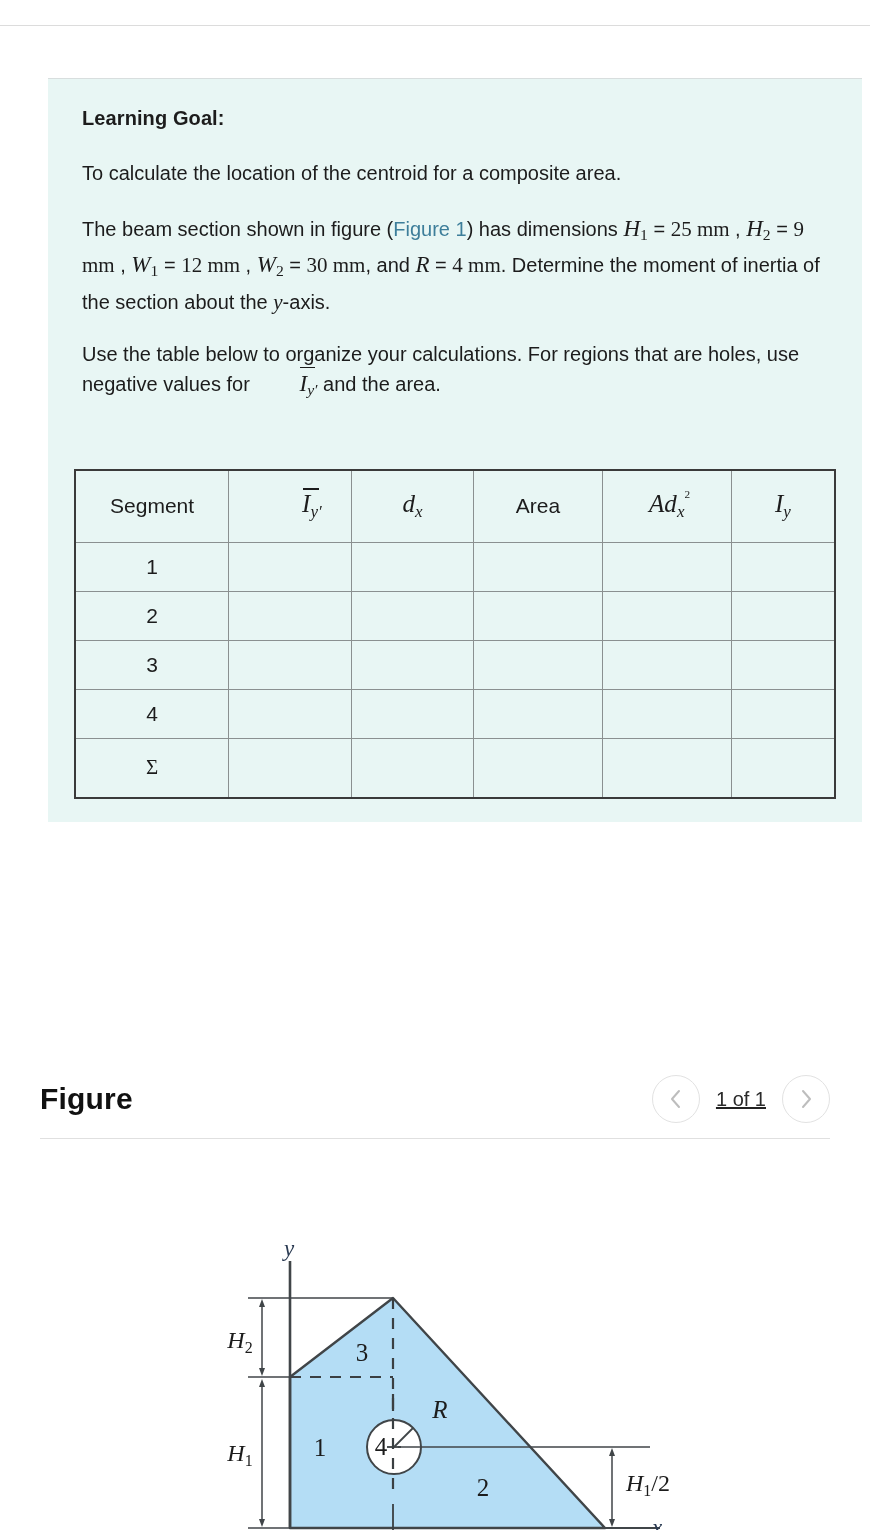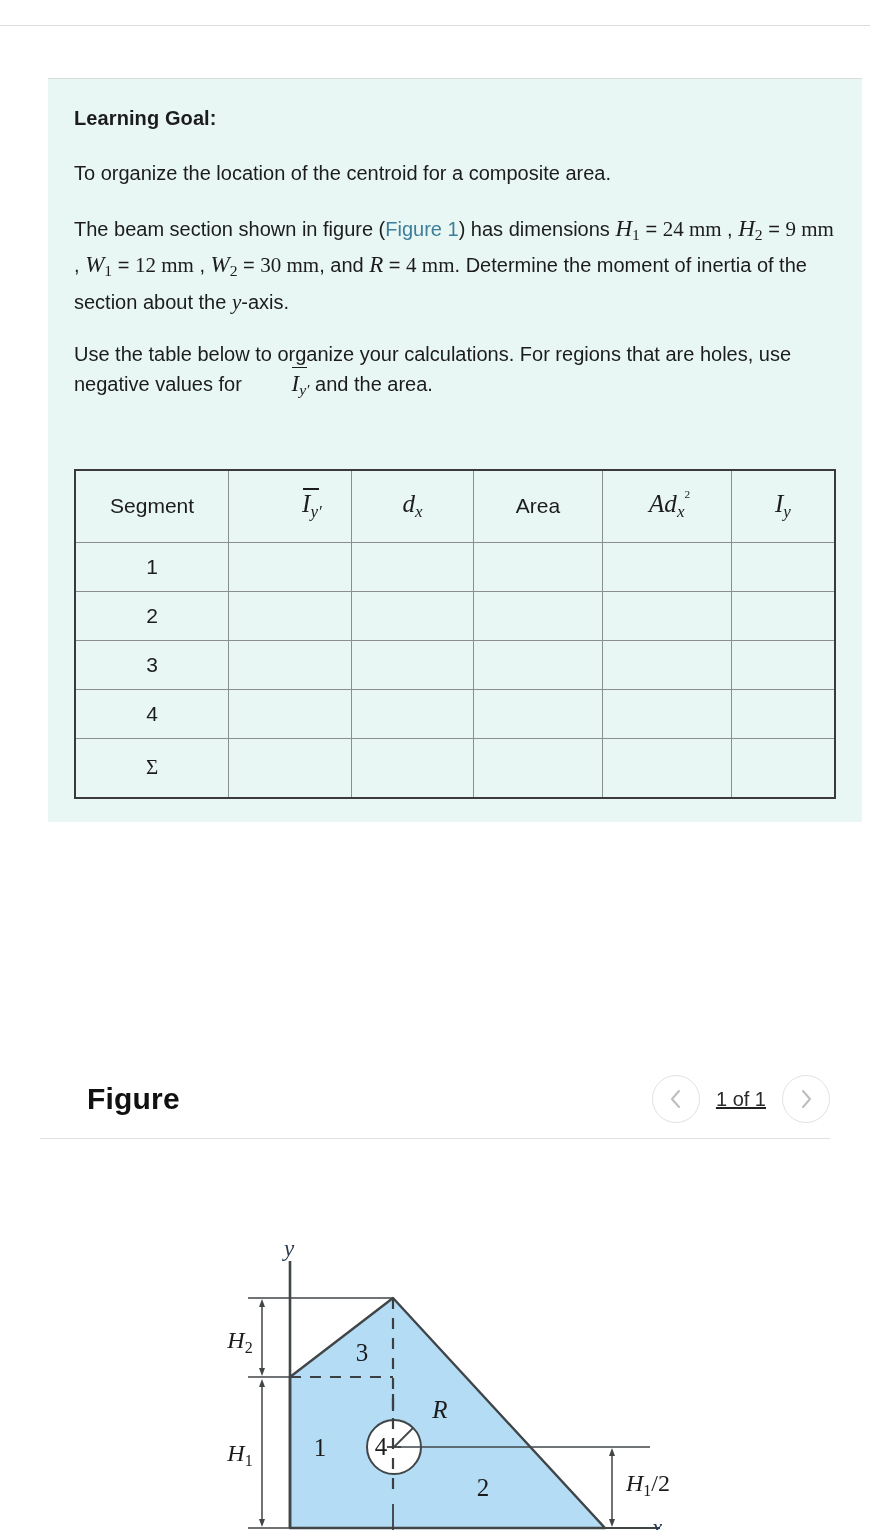--- a/index.html
+++ b/index.html
@@ -17,21 +17,21 @@
     position: absolute; left: 0; top: 25px;
     width: 870px; height: 1px; background: #dcdcdc;
   }
 
   
   .problem-panel {
     position: absolute; left: 48px; top: 78px;
     width: 814px; height: 744px;
     background: #e8f6f4;
     border-top: 1px solid #d8dede;
-    padding: 28px 26px 0 26px;
+    padding: 28px 26px 0 34px;
   }
   .lg-title {
     font-size: 20px; font-weight: bold; color: #1c1c1c;
     margin: 0 0 28px 0; letter-spacing: .1px;
   }
   .para {
     font-size: 20px; line-height: 30px; color: #1c1c1c;
     margin: 0 0 26px 0;
   }
   .para.tight { margin-bottom: 22px; }
@@ -79,21 +79,21 @@
   .col-adx { width: 124px; }
   .col-iy  { width: 100px; }
   .sigma { font-family: "Liberation Serif", serif; font-size: 33px; line-height: 1; }
 
   
   .figure-section { position: absolute; left: 0; top: 1060px; width: 870px; }
   .fig-head {
     position: relative; height: 78px; padding: 0 40px;
     display: flex; align-items: center; justify-content: space-between;
   }
-  .fig-title { font-size: 30px; font-weight: bold; color: #111; letter-spacing: .2px; margin-left: 47px; }
+  .fig-title { font-size: 30px; font-weight: bold; color: #111; letter-spacing: .2px; }
   .fig-nav { display: flex; align-items: center; gap: 16px; text-decoration: underline; }
   .nav-btn {
     width: 48px; height: 48px; border-radius: 50%;
     border: 1px solid #e2e2e2; background: #fff;
     display: flex; align-items: center; justify-content: center;
     cursor: pointer;
   }
   .nav-btn svg { display: block; }
   .fig-count { font-size: 20px; color: #2a2a2a; }
   .fig-rule {
@@ -106,26 +106,26 @@
 <body>
 
 <div class="page">
 
   <div class="top-divider"></div>
 
   <div class="problem-panel">
 
     <div class="lg-title">Learning Goal:</div>
 
-    <p class="para">To organize the location of the centroid for a composite area.</p>
+    <p class="para">To calculate the location of the centroid for a composite area.</p>
 
     <p class="para tight">
       <span>The beam section shown in figure (</span><a class="link" href="#">Figure 1</a><span>) has dimensions</span>
       <span class="m">H<span class="sub">1</span></span>
-      = <span class="mu"><span>24</span>
+      = <span class="mu"><span>25</span>
         <span>mm</span></span> ,
       <span class="m">H<span class="sub">2</span></span>
       = <span class="mu"><span>9</span>
         <span>mm</span></span> ,
       <span class="m">W<span class="sub">1</span></span>
       = <span class="mu"><span>12</span>
         <span>mm</span></span> ,
       <span class="m">W<span class="sub">2</span></span>
       = <span class="mu"><span>30</span>
         <span>mm</span></span><span>, and</span>

